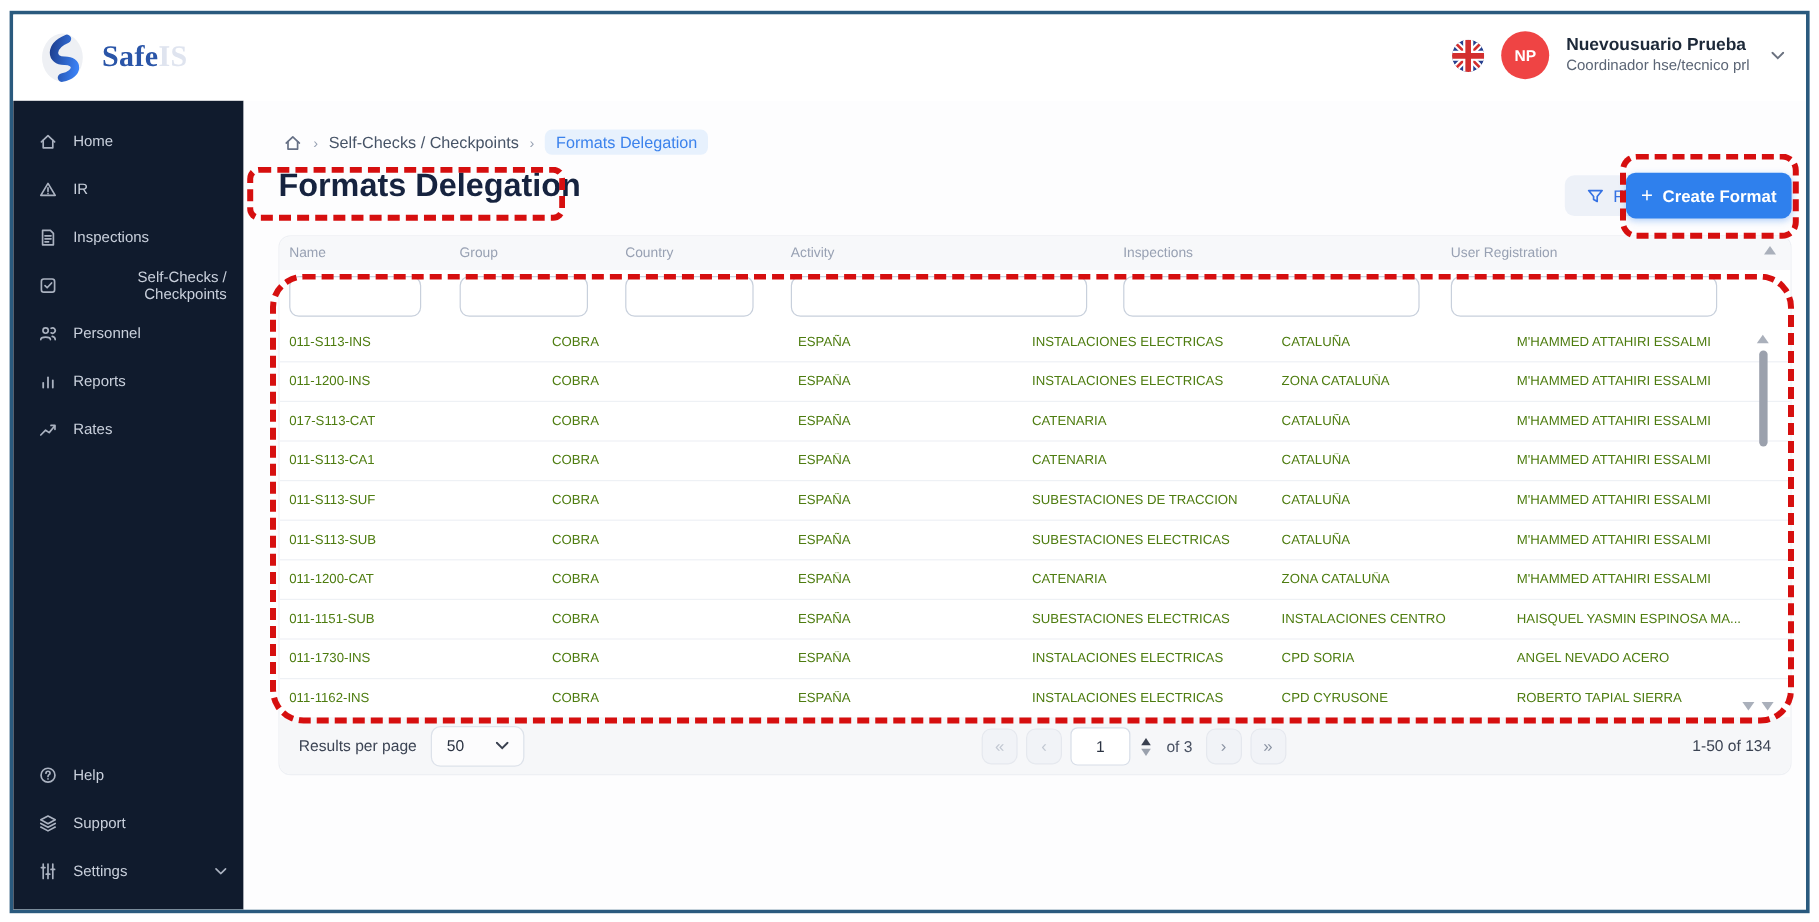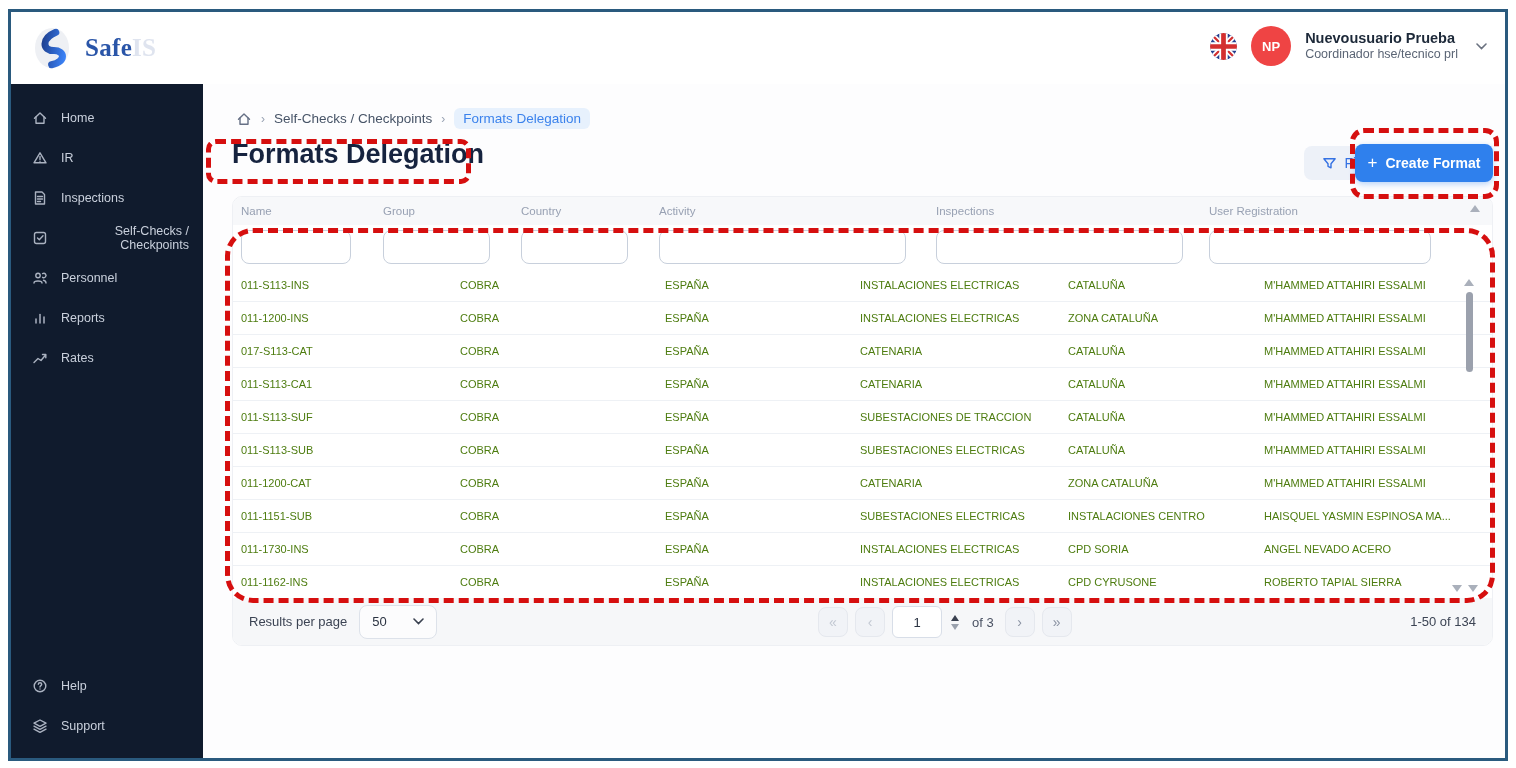--- a/index.html
+++ b/index.html
@@ -243,20 +243,35 @@
       <div class="nav-item">
         <span>
             <svg width="16" height="16" viewBox="0 0 16 16" fill="none" stroke="#aab2c0" stroke-width="1.4" stroke-linecap="round" stroke-linejoin="round">
               <path d="M8 2 L14 5.2 L8 8.4 L2 5.2 Z"></path>
               <path d="M2 8.2 L8 11.4 L14 8.2"></path>
               <path d="M2 11.2 L8 14.4 L14 11.2"></path>
             </svg>
           </span>
         <span>Support</span>
       </div>
+      <div class="nav-item">
+        <span>
+            <svg width="16" height="16" viewBox="0 0 16 16" fill="none" stroke="#aab2c0" stroke-width="1.4" stroke-linecap="round">
+              <path d="M4 2 V14 M8 2 V14 M12 2 V14"></path>
+              <path d="M2.5 5 H5.5 M6.5 10.5 H9.5 M10.5 6.5 H13.5"></path>
+            </svg>
+          </span>
+        <span>Settings</span>
+        <span class="spacer"></span>
+        <span class="nav-caret">
+            <svg width="10" height="6" viewBox="0 0 10 6">
+              <path d="M1 1 L5 5 L9 1" fill="none" stroke="#aab2c0" stroke-width="1.4" stroke-linecap="round"></path>
+            </svg>
+          </span>
+      </div>
     </div>
   </div>
 
   <div class="main">
 
     <div class="breadcrumb">
       <span>
           <svg width="16" height="16" viewBox="0 0 16 16" fill="none" stroke="#667085" stroke-width="1.4" stroke-linecap="round" stroke-linejoin="round">
             <path d="M2.5 8.2 L8 3 L13.5 8.2"></path>
             <path d="M4 7 V13.2 H12 V7"></path>

